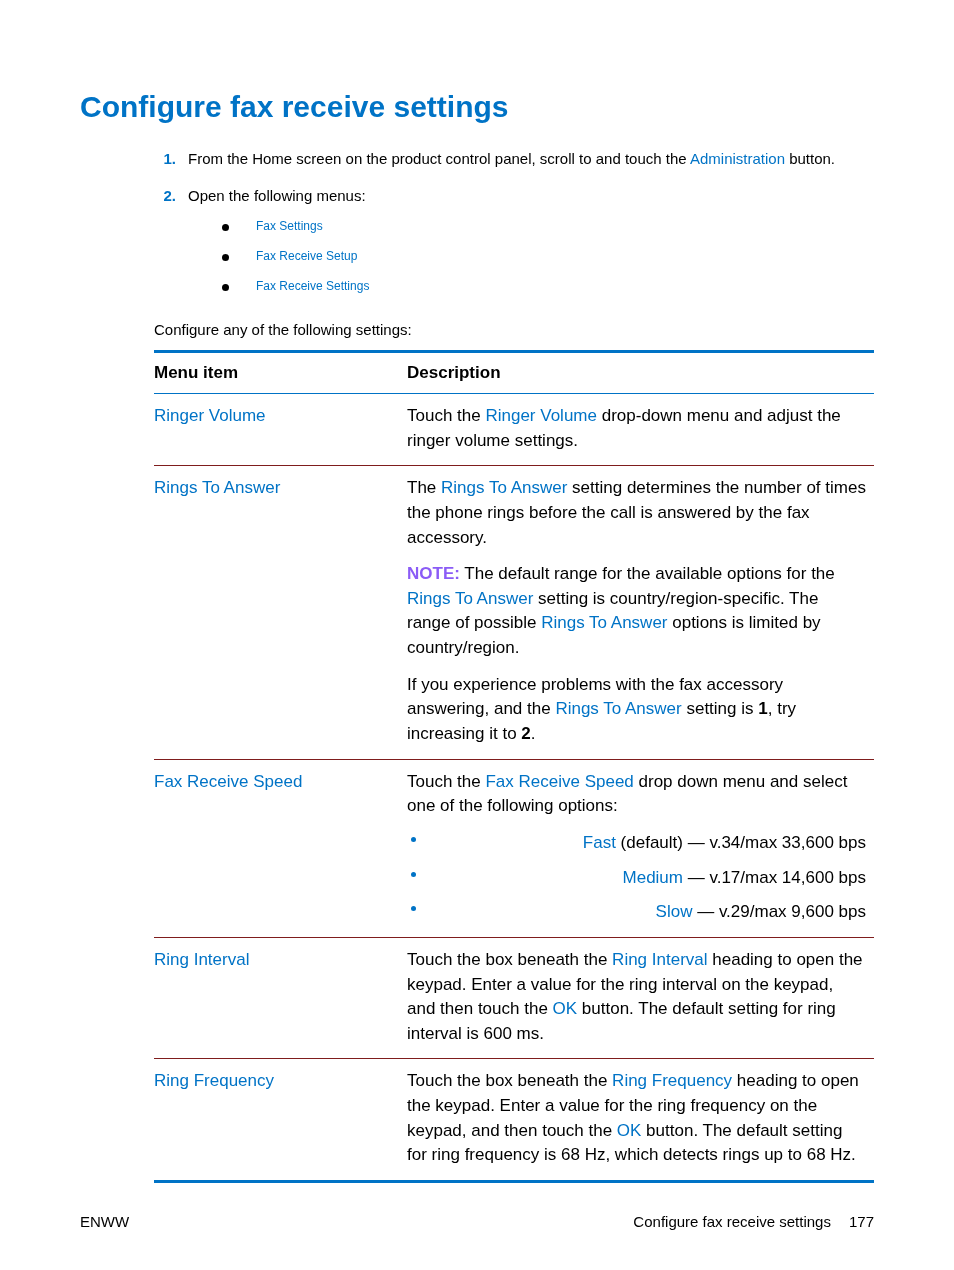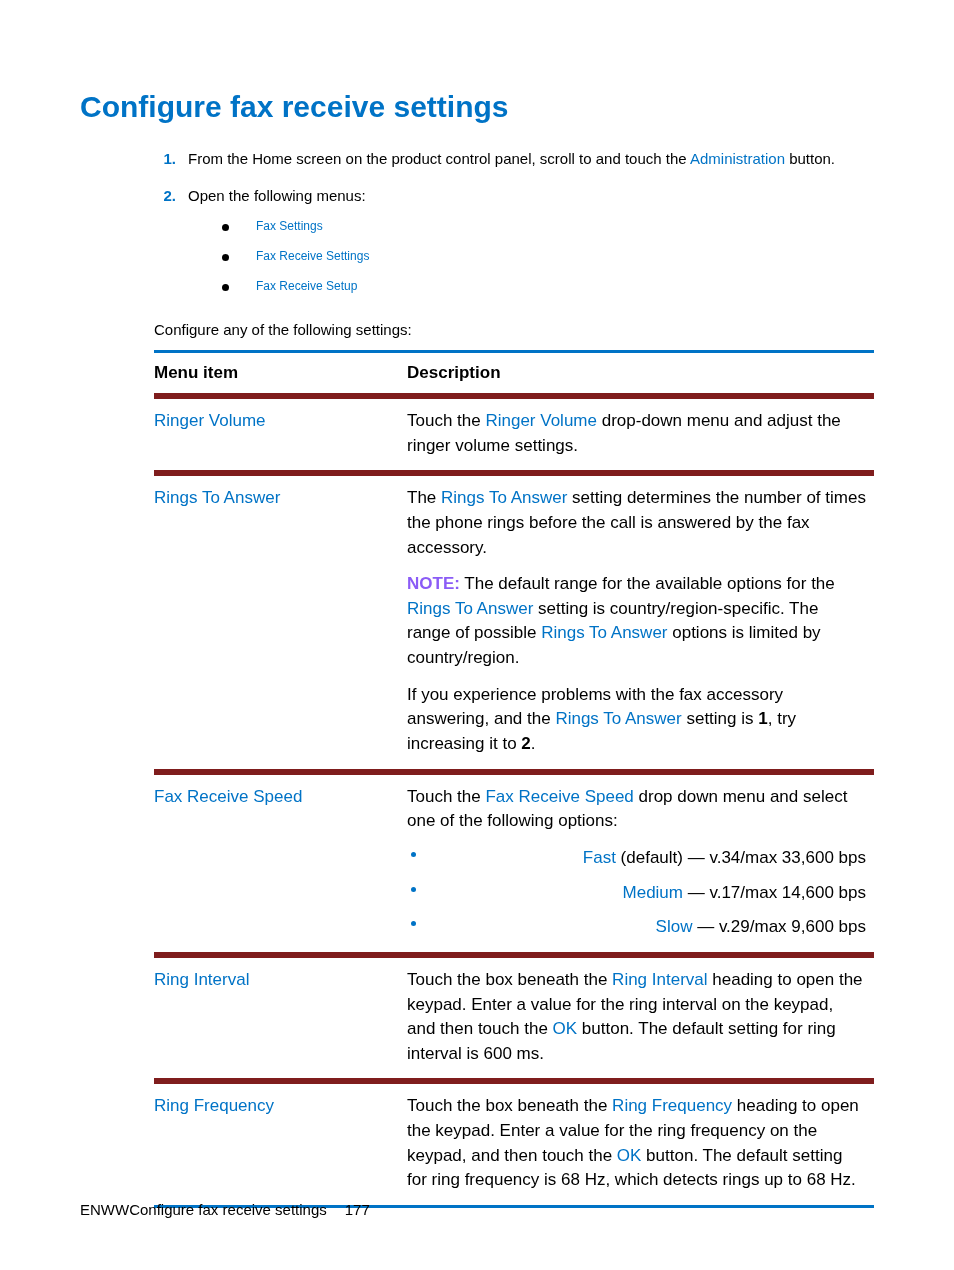--- a/index.html
+++ b/index.html
@@ -79,21 +79,21 @@
     border-top: 3px solid #0073c6;
     border-bottom: 1px solid #0073c6;
   }
   table.settings th {
     text-align: left;
     font-weight: bold;
     padding: 10px 8px 10px 0;
     vertical-align: top;
   }
   table.settings th.col-menu { width: 245px; }
-  table.settings tbody tr { border-top: 6px solid #7f1d1d; }
+  table.settings tbody tr { border-top: 1px solid #7f1d1d; }
   table.settings tbody tr:last-child { border-bottom: 3px solid #0073c6; }
   table.settings td {
     vertical-align: top;
     padding: 10px 8px 10px 0;
     line-height: 1.45;
   }
   table.settings td.menu-col { color: #0073c6; }
   .desc p { margin: 0 0 12px 0; }
   .desc p:last-child { margin-bottom: 2px; }
   .note-label { color: #8b5cf6; font-weight: bold; }
@@ -114,24 +114,25 @@
     position: absolute;
     left: 4px;
     top: 6px;
     width: 5px;
     height: 5px;
     background: #0073c6;
     border-radius: 50%;
   }
   .footer {
     position: absolute;
-    bottom: 52px;
+    bottom: 40px;
     left: 80px;
     right: 80px;
     display: flex;
+    justify-content: space-between;
     font-size: 15px;
     align-items: baseline;
   }
   .footer .right { display: flex; gap: 18px; align-items: baseline; }
   .footer .pagenum { font-size: 15px; }
 </style>
 </head>
 <body>
 
 <div class="page">
@@ -140,22 +141,22 @@
 
   <div id="steps-container">
       <div class="ol-step">
         <div class="ol-num">1.</div>
         <div class="ol-body"><span>From the Home screen on the product control panel, scroll to and touch the </span><span class="link">Administration</span><span> button.</span></div>
       </div>
       <div class="ol-step">
         <div class="ol-num">2.</div>
         <div class="ol-body"><span>Open the following menus:</span><ul class="ul-sub">
             <li><span class="link">Fax Settings</span></li>
+            <li><span class="link">Fax Receive Setup</span></li>
             <li><span class="link">Fax Receive Settings</span></li>
-            <li><span class="link">Fax Receive Setup</span></li>
           </ul></div>
       </div>
     </div>
 
   <p class="para">Configure any of the following settings:</p>
 
   <table class="settings">
     <thead>
       <tr>
         <th class="col-menu">Menu item</th>

